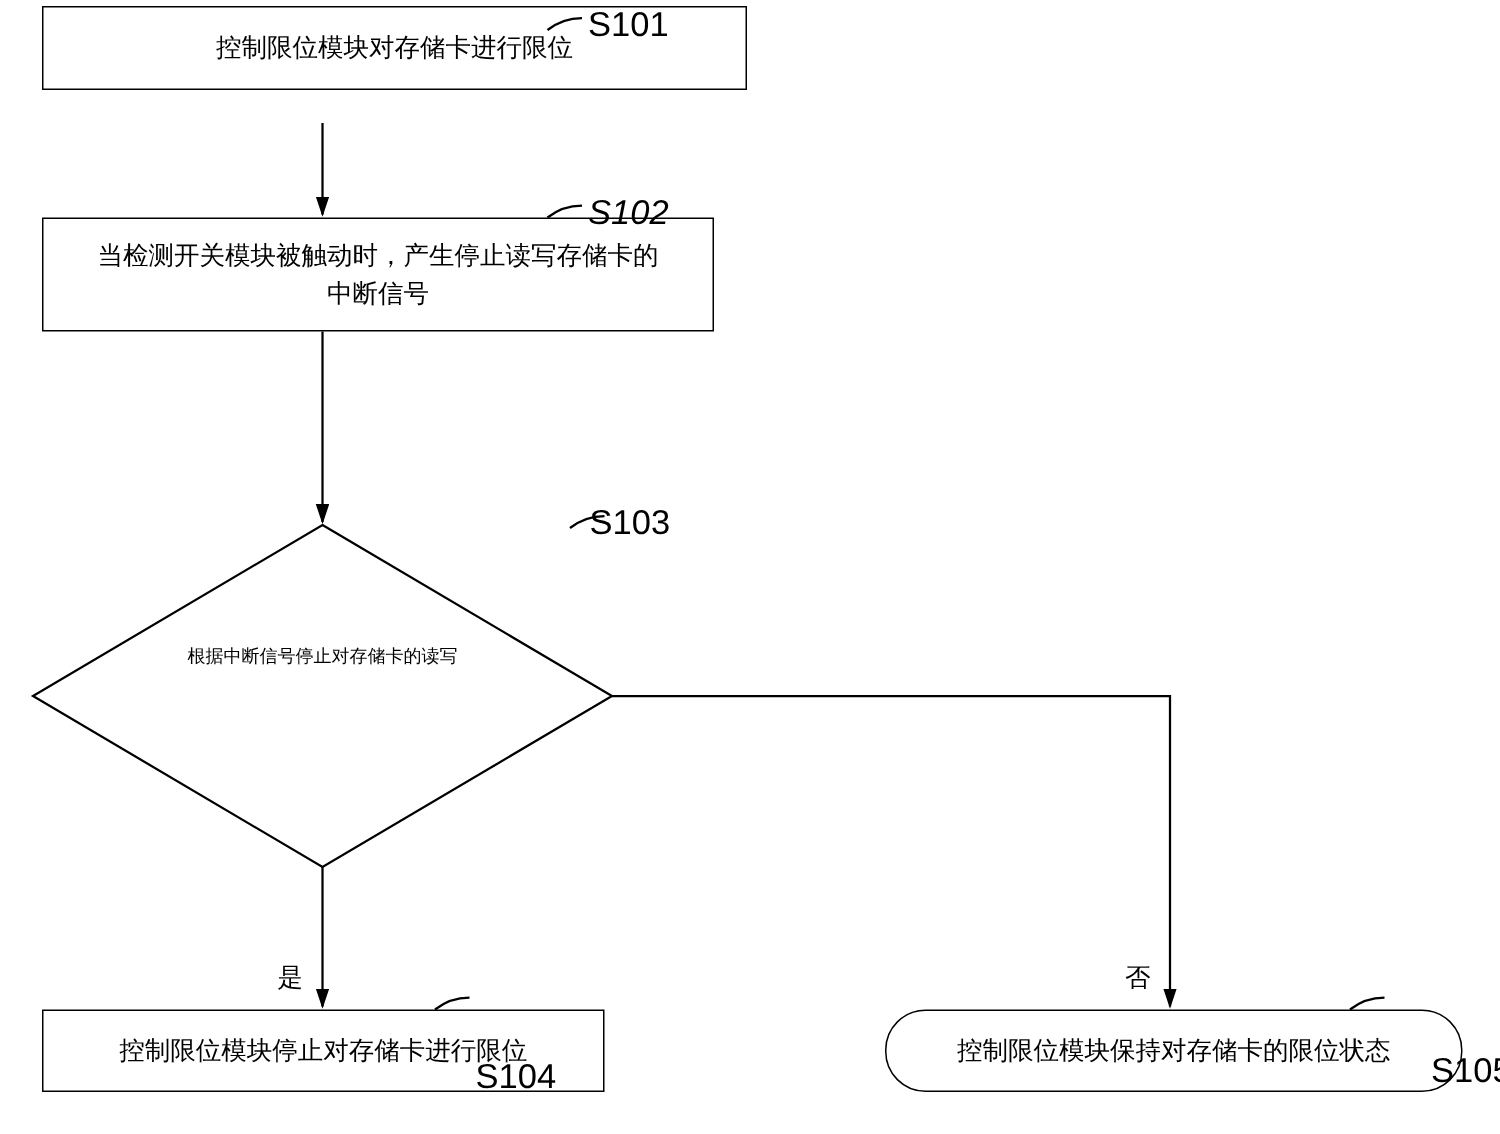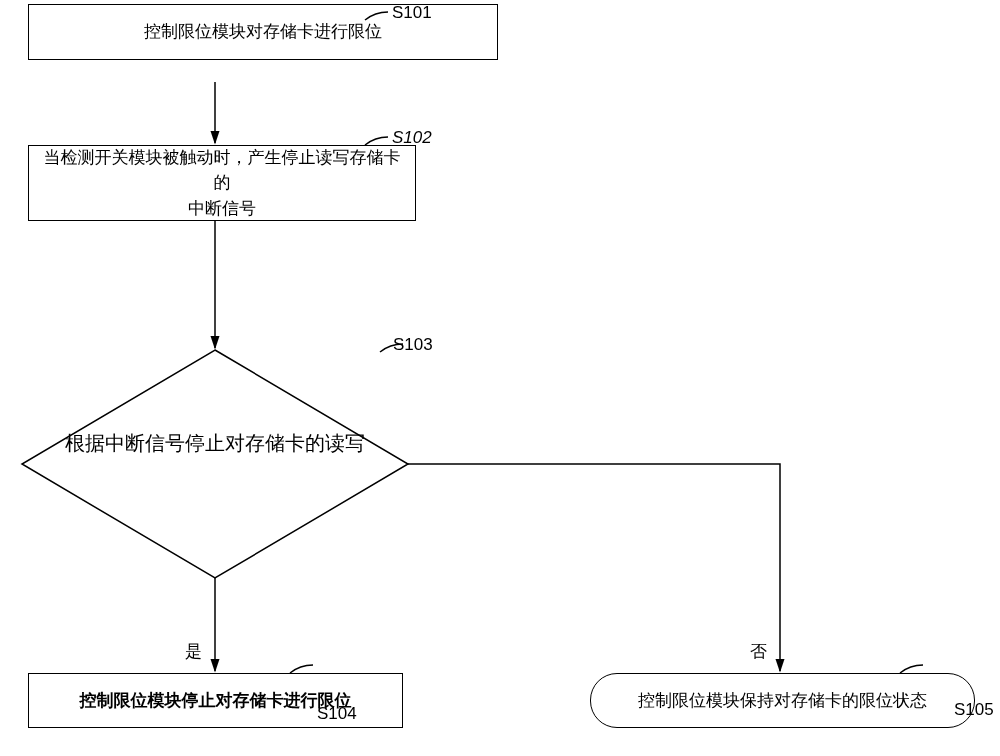--- a/index.html
+++ b/index.html
@@ -16,21 +16,21 @@
       display: flex;
       align-items: center;
       justify-content: center;
       text-align: center;
       font-size: 17px;
       line-height: 1.5;
       padding: 4px 8px;
     }
     .label {
       position: absolute;
-      font-size: 17px;
+      font-size: 23px;
     }
     .edge-label {
       position: absolute;
       font-size: 17px;
     }
     svg {
       position: absolute;
       top: 0;
       left: 0;
       width: 1000px;
@@ -67,32 +67,32 @@
   <line x1="215" y1="578" x2="215" y2="671" stroke="black" stroke-width="1.5" marker-end="url(#arrow)"></line>
 
   <polyline points="408,464 780,464 780,671" stroke="black" stroke-width="1.5" fill="none" marker-end="url(#arrow)"></polyline>
 </svg>
 
 <div class="box" style="left:28px; top:4px; width:470px; height:56px;">
   <span>控制限位模块对存储卡进行限位</span>
 </div>
 <div class="label" style="left:392px; top:3px;">S101</div>
 
-<div class="box" style="left:28px; top:145px; width:388px; height:76px; white-space: pre-line;">
+<div class="box" style="left:28px; top:145px; width:448px; height:76px; white-space: pre-line;">
   <span>当检测开关模块被触动时，产生停止读写存储卡的
 中断信号</span>
 </div>
 <div class="label" style="left:392px; top:128px;font-style:italic;">S102</div>
 
-<div style="position:absolute; left:60px; top:428px; width:310px; text-align:center; font-size:20px; line-height:1.5;">
+<div style="position:absolute; left:60px; top:428px; width:310px; text-align:center; font-size:12px; line-height:1.5;">
   <div>根据中断信号停止对存储卡的读写</div>
 </div>
 <div class="label" style="left:393px; top:335px;">S103</div>
 
-<div class="box" style="left:28px; top:673px; width:375px; height:55px;font-weight:bold;">
+<div class="box" style="left:28px; top:673px; width:375px; height:55px;">
   <span>控制限位模块停止对存储卡进行限位</span>
 </div>
 <div class="label" style="left:317px; top:656px;margin-top:48px;">S104</div>
 
 <div class="box" style="left:590px; top:673px; width:385px; height:55px;border-radius:27px;">
   <span>控制限位模块保持对存储卡的限位状态</span>
 </div>
 <div class="label" style="left:954px; top:656px;margin-top:44px;">S105</div>
 
 <div class="edge-label" style="left:185px; top:640px;">是</div>

